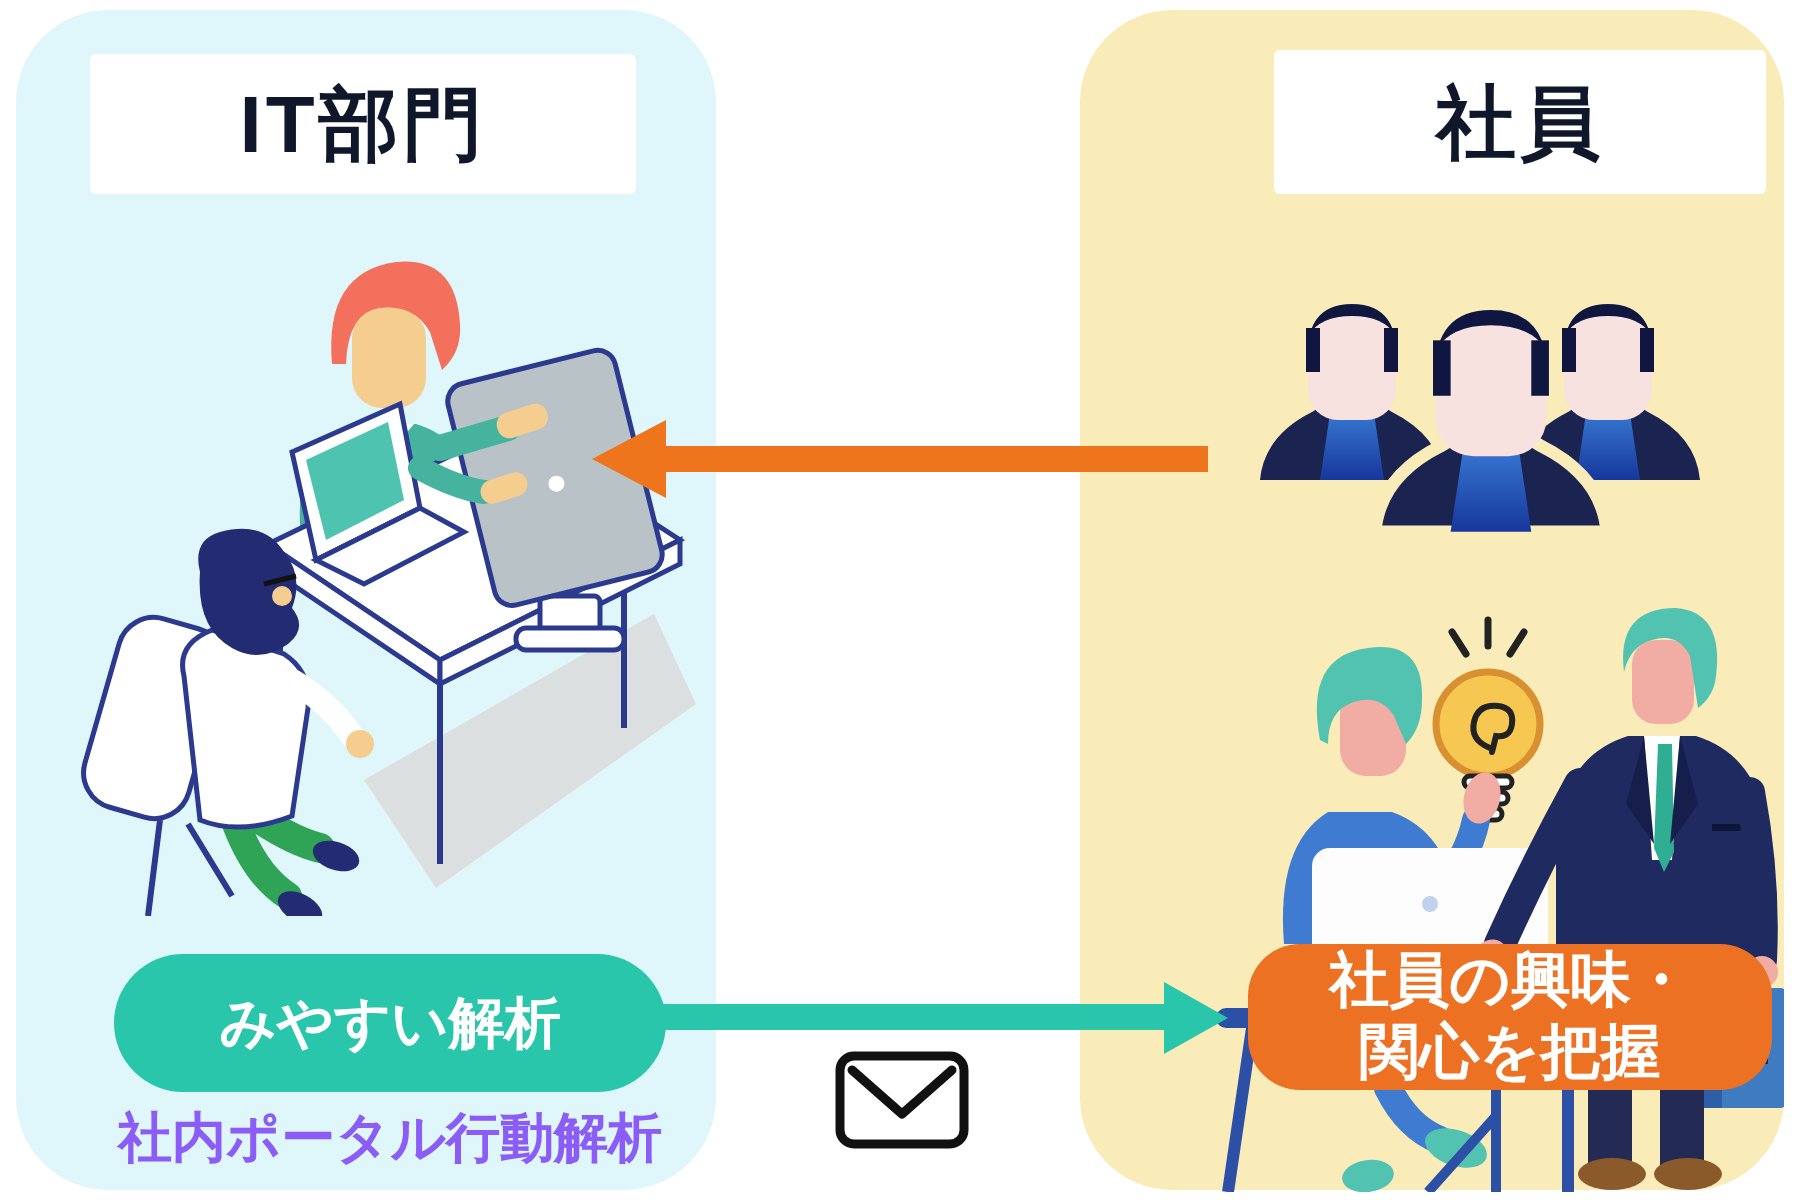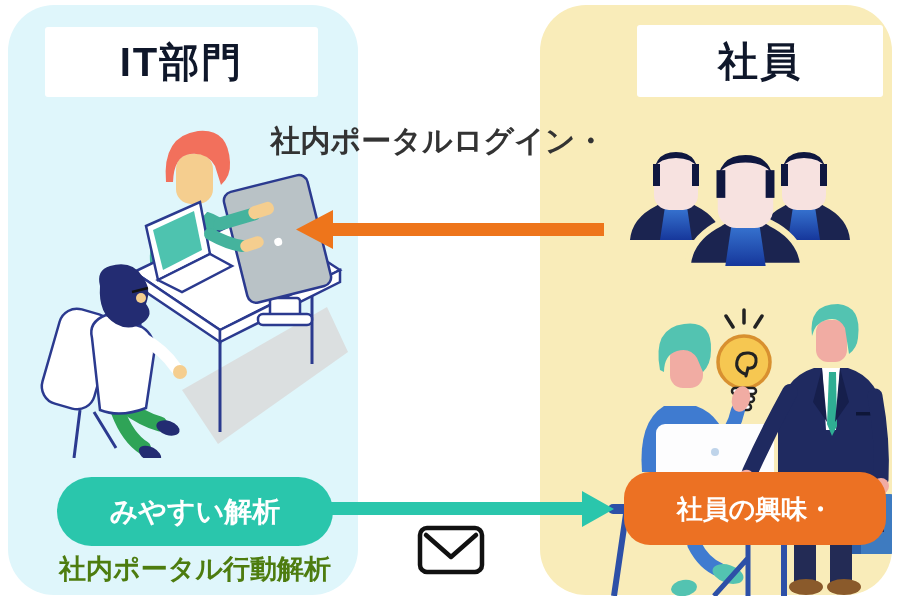--- a/index.html
+++ b/index.html
@@ -22,22 +22,22 @@
   #label-login{left:252px;top:122px;width:372px;font-size:30px;line-height:37px;}
   #label-mail{left:353px;top:444px;width:206px;font-size:29px;}
   .arrow{position:absolute;}
   #arrow-login{left:296px;top:209px;}
   #arrow-mail{left:330px;top:490px;}
   .badge{
     position:absolute;display:flex;flex-direction:column;align-items:center;justify-content:center;
     color:#fff;font-weight:900;text-align:center;
   }
   #badge-analysis{left:57px;top:477px;width:276px;height:69px;border-radius:35px;background:#2AC6AC;font-size:28px;}
-  #badge-interest{left:624px;top:472px;width:262px;height:73px;border-radius:26px;background:#EC7123;font-size:26px;line-height:36px;}
-  #caption-analysis{position:absolute;left:45px;top:551px;width:300px;text-align:center;font-weight:900;font-size:27px;color:#4d7c0f;}
+  #badge-interest{left:624px;top:472px;width:262px;height:73px;border-radius:26px;background:#EC7123;font-size:30px;line-height:36px;}
+  #caption-analysis{position:absolute;left:45px;top:551px;width:300px;text-align:center;font-weight:900;font-size:27px;color:#8b5cf6;}
   .illu{position:absolute;}
 </style>
 </head>
 <body>
 
 <div id="stage">
 
   <div class="panel" id="panel-it"></div>
   <div class="panel" id="panel-emp"></div>
 
@@ -180,21 +180,20 @@
   </svg>
 
   <div class="title-box" id="title-it">
     <span>IT部門</span>
   </div>
   <div class="title-box" id="title-emp">
     <span>社員</span>
   </div>
 
   <div class="flow-label" id="label-login">
-    <div>社内ポータルログイン・</div>
   </div>
   <svg class="arrow" id="arrow-login" width="308" height="41" viewBox="0 0 308 41">
     <polygon points="0,20.5 37,1 37,14 308,14 308,27 37,27 37,40" fill="#EE751B"></polygon>
   </svg>
 
   <svg class="arrow" id="arrow-mail" width="284" height="38" viewBox="0 0 284 38">
     <polygon points="0,12 252,12 252,1 284,19 252,37 252,25 0,25" fill="#2AC6AC"></polygon>
   </svg>
   <svg class="illu" style="left:417px;top:525px;" width="68" height="50" viewBox="0 0 68 50">
     <rect x="3" y="3" width="62" height="44" rx="7" fill="#FFFFFF" stroke="#111111" stroke-width="4.5"></rect>
@@ -202,15 +201,16 @@
   </svg>
 
   <div class="badge" id="badge-analysis">
     <span>みやすい解析</span>
   </div>
   <div id="caption-analysis">
     <span>社内ポータル行動解析</span>
   </div>
   <div class="badge" id="badge-interest">
     <div>社員の興味・</div>
+    <div>関心を把握</div>
   </div>
 
 </div>
 
 </body></html>

